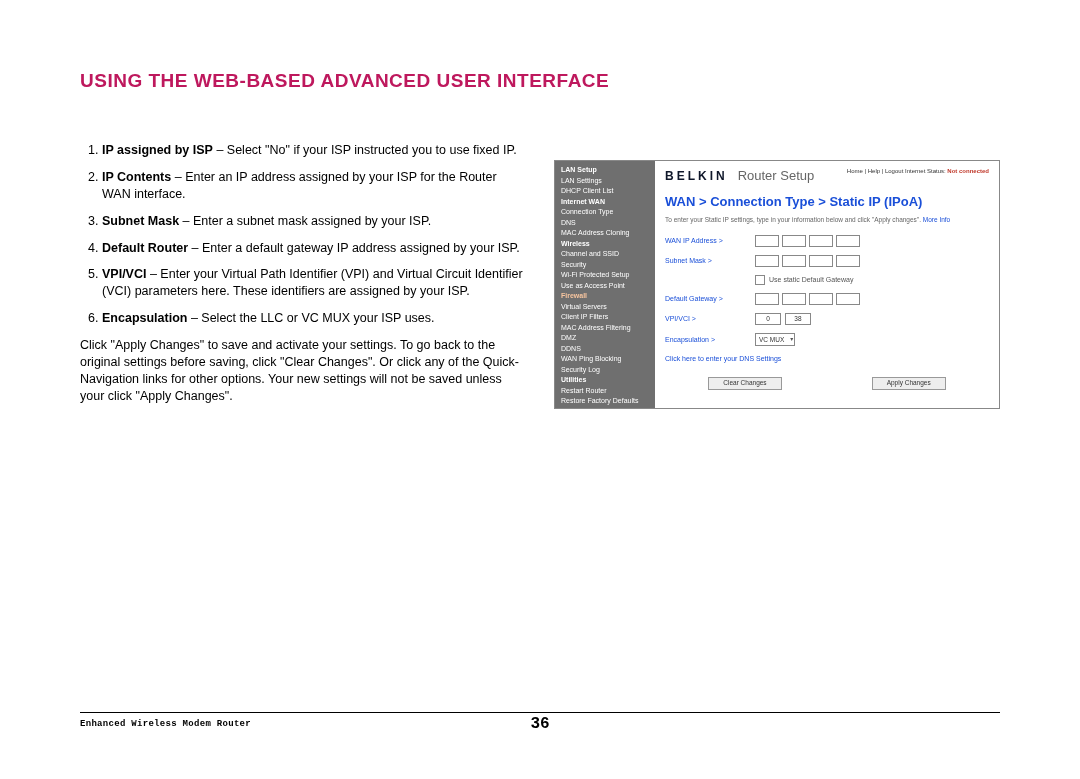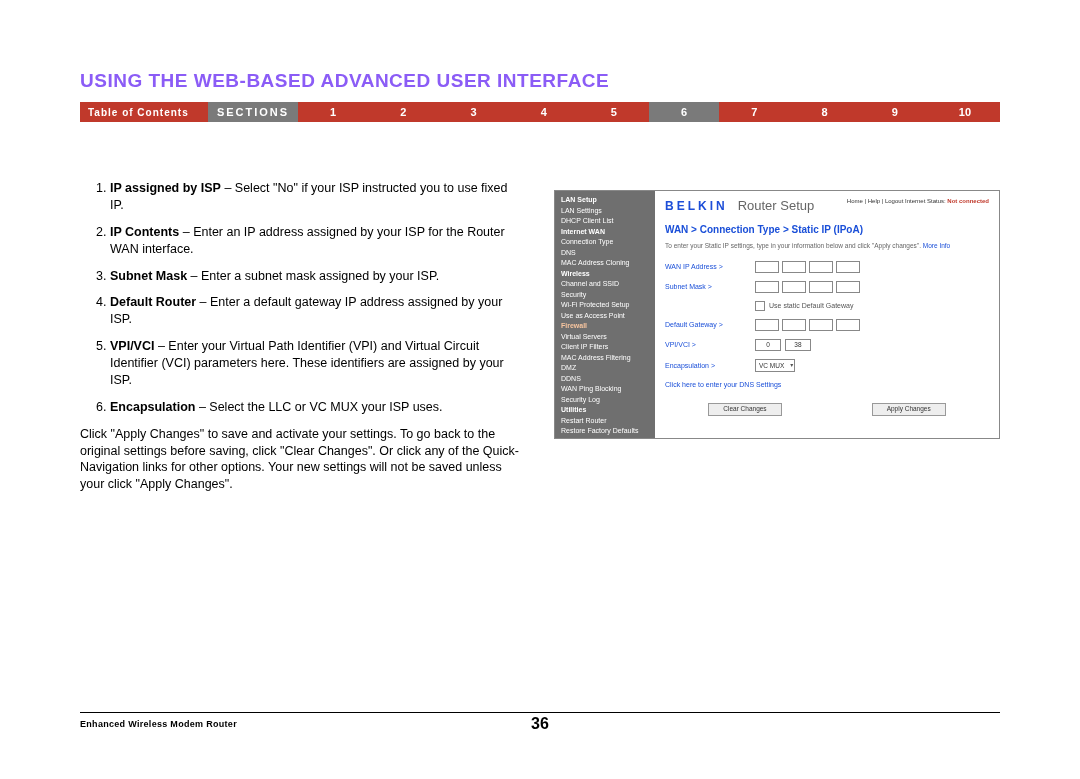--- a/index.html
+++ b/index.html
@@ -1,80 +1,64 @@
 <!DOCTYPE html>
 <html><head>
 <meta charset="utf-8">
 <style>
   html,body{margin:0;padding:0;background:#fff;font-family:Arial,Helvetica,sans-serif;color:#000;}
   .page{width:1080px;height:779px;position:relative;box-sizing:border-box;padding:70px 80px 0 80px;}
-  .title{font-size:19px;font-weight:bold;letter-spacing:0.5px;color:#8b5cf6;margin-bottom:10px;}
+  .title{font-size:19px;font-weight:bold;letter-spacing:0.5px;color:#be185d;margin-bottom:16px;}
   .navbar{display:flex;height:20px;background:#c0392b;color:#fff;font-size:10px;align-items:center;}
   .nav-toc{width:120px;padding-left:8px;font-weight:bold;letter-spacing:1px;}
   .nav-sec{width:90px;background:#7a7a7a;height:100%;display:flex;align-items:center;justify-content:center;font-weight:bold;letter-spacing:2px;font-size:11px;}
   .nav-nums{flex:1;display:flex;}
   .nav-num{flex:1;text-align:center;font-weight:bold;font-size:11px;height:20px;line-height:20px;}
   .nav-num.active{background:#7a7a7a;}
   .content{display:flex;margin-top:50px;gap:28px;}
   .col{flex:1;font-size:12.5px;line-height:1.35;}
   .subhead{font-weight:bold;margin-bottom:6px;}
-  ol.steps{margin:8px;padding-left:22px;}
+  ol.steps{margin:0;padding-left:22px;}
   ol.steps li{margin-bottom:10px;}
   .after-list{margin-top:10px;}
   .screenshot{margin-top:18px;border:1px solid #888;height:247px;display:flex;font-size:7px;color:#333;background:#fff;}
   .ss-side{width:100px;background:#6f6f6f;color:#fff;padding:4px 6px;box-sizing:border-box;line-height:1.5;}
   .ss-side div{white-space:nowrap;overflow:hidden;}
   .ss-side .hd{font-weight:bold;color:#fff;}
   .ss-side .sel{color:#f7c59f;}
   .ss-main{flex:1;position:relative;padding:6px 10px;box-sizing:border-box;}
-  .ss-brand{font-size:12px;font-weight:bold;letter-spacing:3px;color:#1d4ed8;margin-top:32px;}
+  .ss-brand{font-size:12px;font-weight:bold;letter-spacing:3px;color:#0f172a;margin-top:32px;}
   .ss-brand-sub{display:inline-block;font-size:13px;margin-left:8px;color:#666;letter-spacing:0;font-weight:normal;}
   .ss-topr{position:absolute;top:6px;right:10px;font-size:6px;color:#333;}
   .ss-topr .nc{color:#c0392b;font-weight:bold;}
-  .ss-bc{color:#1a4fd8;font-weight:bold;margin-top:8px;font-size:10px;}
+  .ss-bc{color:#1a4fd8;font-weight:bold;margin-top:8px;font-size:13px;}
   .ss-instr{color:#666;margin:6px 0 10px 0;font-size:6.5px;}
   .ss-instr .mi{color:#1a4fd8;}
   .ss-row{display:flex;align-items:center;margin-bottom:8px;}
   .ss-lbl{width:90px;color:#1a4fd8;font-size:7px;}
   .ss-oct{display:inline-block;width:22px;height:10px;border:1px solid #888;margin-right:3px;vertical-align:middle;background:#fff;}
   .ss-cb{display:inline-block;width:8px;height:8px;border:1px solid #888;margin-right:4px;vertical-align:middle;}
   .ss-inp{display:inline-block;width:24px;height:10px;border:1px solid #888;text-align:center;line-height:10px;font-size:6.5px;background:#fff;}
   .ss-sel{display:inline-block;height:11px;border:1px solid #888;font-size:6.5px;padding:0 10px 0 3px;line-height:11px;position:relative;background:#fff;}
   .ss-sel::after{content:"▾";position:absolute;right:1px;top:0;font-size:6px;color:#555;}
   .ss-dns{color:#1a4fd8;font-size:7px;margin-top:8px;}
   .ss-btns{display:flex;gap:90px;margin-top:14px;justify-content:center;}
   .ss-btn{border:1px solid #999;background:#eee;font-size:6.5px;padding:1px 14px;}
-  .footer{position:absolute;left:80px;right:80px;bottom:50px;}
+  .footer{position:absolute;left:80px;right:80px;bottom:50px;font-family:Liberation Mono, monospace;}
   .footer-line{border-top:1px solid #000;margin-bottom:6px;}
   .footer-row{display:flex;justify-content:space-between;align-items:center;font-size:9px;}
   .footer-left{font-weight:bold;letter-spacing:0.3px;}
   .footer-center{font-weight:bold;font-size:16px;position:absolute;left:50%;transform:translateX(-50%);}
 </style>
 </head>
 <body>
 
 <div class="page">
   <div class="title">USING THE WEB-BASED ADVANCED USER INTERFACE</div>
 
-  <div class="navbar">
-    <div class="nav-toc">Table of Contents</div>
-    <div class="nav-sec">SECTIONS</div>
-    <div class="nav-nums" id="nav-nums">
-        <div class="nav-num">1</div>
-        <div class="nav-num">2</div>
-        <div class="nav-num">3</div>
-        <div class="nav-num">4</div>
-        <div class="nav-num">5</div>
-        <div class="nav-num active">6</div>
-        <div class="nav-num">7</div>
-        <div class="nav-num">8</div>
-        <div class="nav-num">9</div>
-        <div class="nav-num">10</div>
-      </div>
-  </div>
 
   <div class="content">
     <div class="col">
       <ol class="steps" id="steps">
           <li><b>IP assigned by ISP</b> – Select "No" if your ISP instructed you to use fixed IP.</li>
           <li><b>IP Contents</b> – Enter an IP address assigned by your ISP for the Router WAN interface.</li>
           <li><b>Subnet Mask</b> – Enter a subnet mask assigned by your ISP.</li>
           <li><b>Default Router</b> – Enter a default gateway IP address assigned by your ISP.</li>
           <li><b>VPI/VCI</b> – Enter your Virtual Path Identifier (VPI) and Virtual Circuit Identifier (VCI) parameters here. These identifiers are assigned by your ISP.</li>
           <li><b>Encapsulation</b> – Select the LLC or VC MUX your ISP uses.</li>

